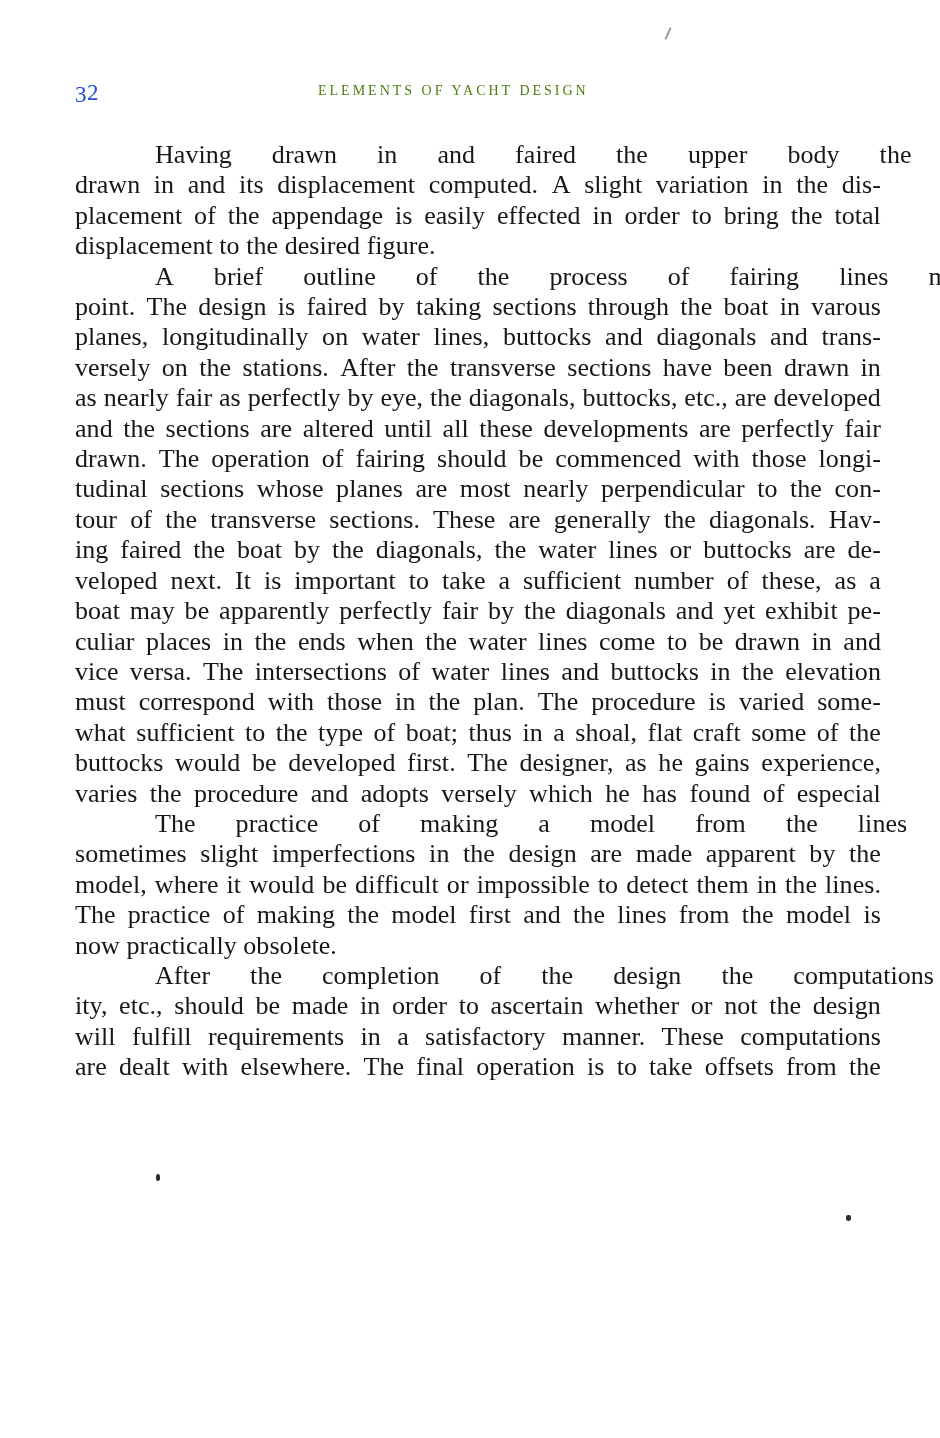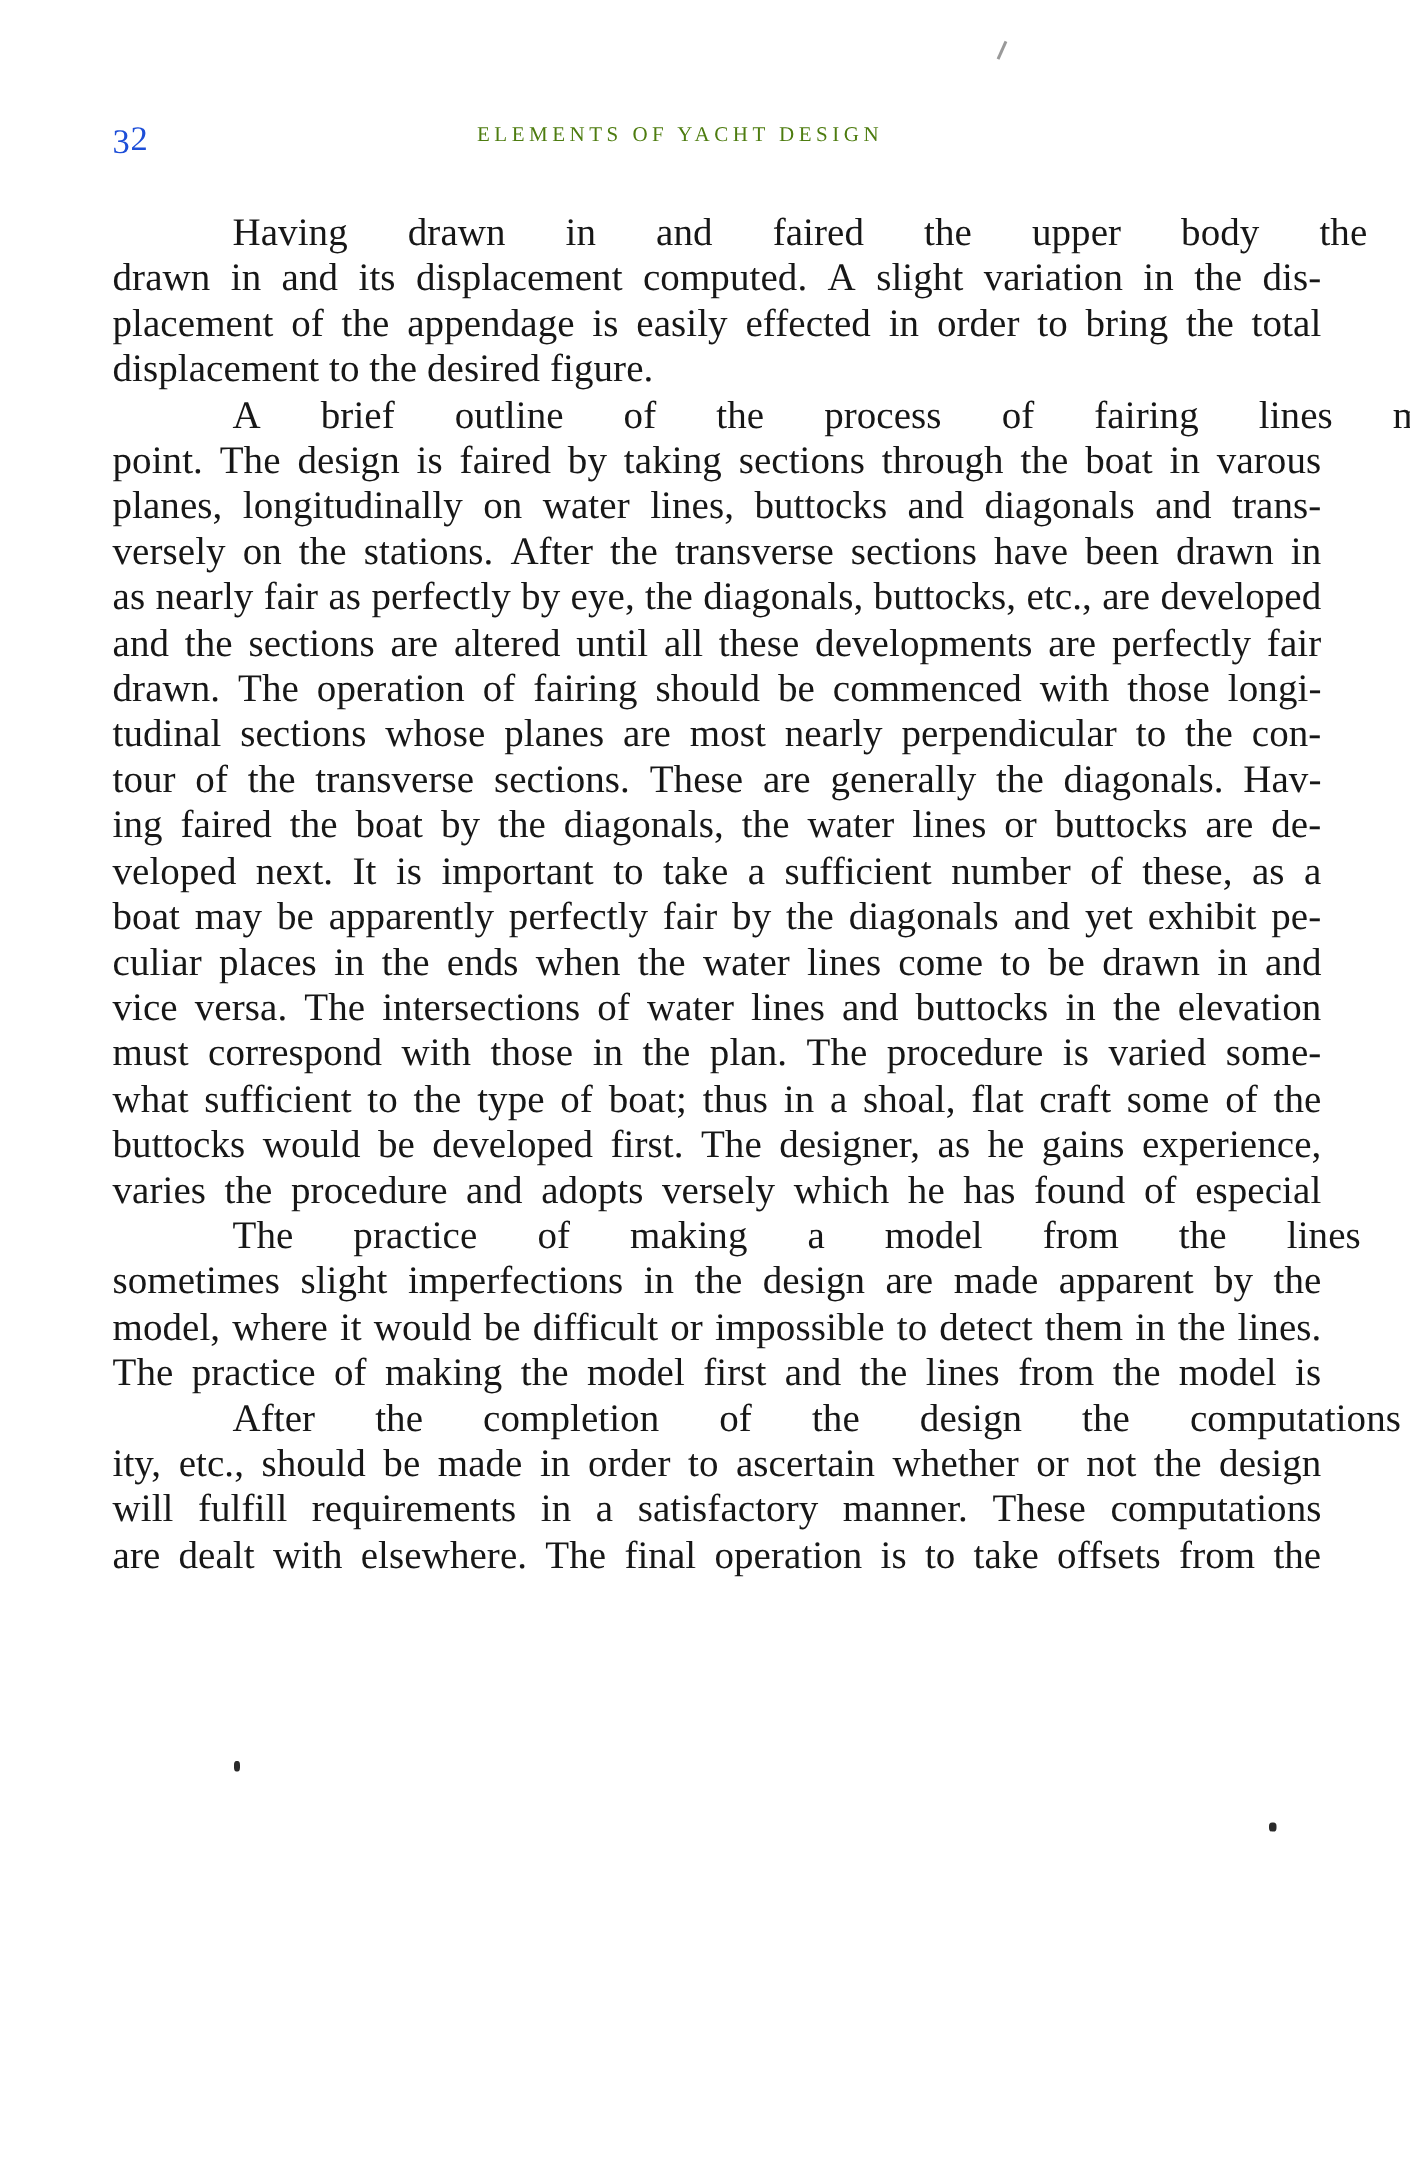--- a/index.html
+++ b/index.html
@@ -127,20 +127,21 @@
         <span class="line j"><span>must</span><span>correspond</span><span>with</span><span>those</span><span>in</span><span>the</span><span>plan.</span><span>The</span><span>procedure</span><span>is</span><span>varied</span><span>some-</span></span>
         <span class="line j"><span>what</span><span>sufficient</span><span>to</span><span>the</span><span>type</span><span>of</span><span>boat;</span><span>thus</span><span>in</span><span>a</span><span>shoal,</span><span>flat</span><span>craft</span><span>some</span><span>of</span><span>the</span></span>
         <span class="line j"><span>buttocks</span><span>would</span><span>be</span><span>developed</span><span>first.</span><span>The</span><span>designer,</span><span>as</span><span>he</span><span>gains</span><span>experience,</span></span>
         <span class="line j"><span>varies</span><span>the</span><span>procedure</span><span>and</span><span>adopts</span><span>versely</span><span>which</span><span>he</span><span>has</span><span>found</span><span>of</span><span>especial</span></span>
       </p>
     <p class="para" id="p3">
         <span class="line j indent"><span>The</span><span>practice</span><span>of</span><span>making</span><span>a</span><span>model</span><span>from</span><span>the</span><span>lines</span><span>is</span><span>to</span></span>
         <span class="line j"><span>sometimes</span><span>slight</span><span>imperfections</span><span>in</span><span>the</span><span>design</span><span>are</span><span>made</span><span>apparent</span><span>by</span><span>the</span></span>
         <span class="line j"><span>model,</span><span>where</span><span>it</span><span>would</span><span>be</span><span>difficult</span><span>or</span><span>impossible</span><span>to</span><span>detect</span><span>them</span><span>in</span><span>the</span><span>lines.</span></span>
         <span class="line j"><span>The</span><span>practice</span><span>of</span><span>making</span><span>the</span><span>model</span><span>first</span><span>and</span><span>the</span><span>lines</span><span>from</span><span>the</span><span>model</span><span>is</span></span>
+        <span class="line">now practically obsolete.</span>
       </p>
     <p class="para" id="p4">
         <span class="line j indent"><span>After</span><span>the</span><span>completion</span><span>of</span><span>the</span><span>design</span><span>the</span><span>computations</span><span>for</span></span>
         <span class="line j"><span>ity,</span><span>etc.,</span><span>should</span><span>be</span><span>made</span><span>in</span><span>order</span><span>to</span><span>ascertain</span><span>whether</span><span>or</span><span>not</span><span>the</span><span>design</span></span>
         <span class="line j"><span>will</span><span>fulfill</span><span>requirements</span><span>in</span><span>a</span><span>satisfactory</span><span>manner.</span><span>These</span><span>computations</span></span>
         <span class="line j"><span>are</span><span>dealt</span><span>with</span><span>elsewhere.</span><span>The</span><span>final</span><span>operation</span><span>is</span><span>to</span><span>take</span><span>offsets</span><span>from</span><span>the</span></span>
       </p>
   </div>
 
   <div class="tick-mark" style="left:667px; top:27px;"></div>

